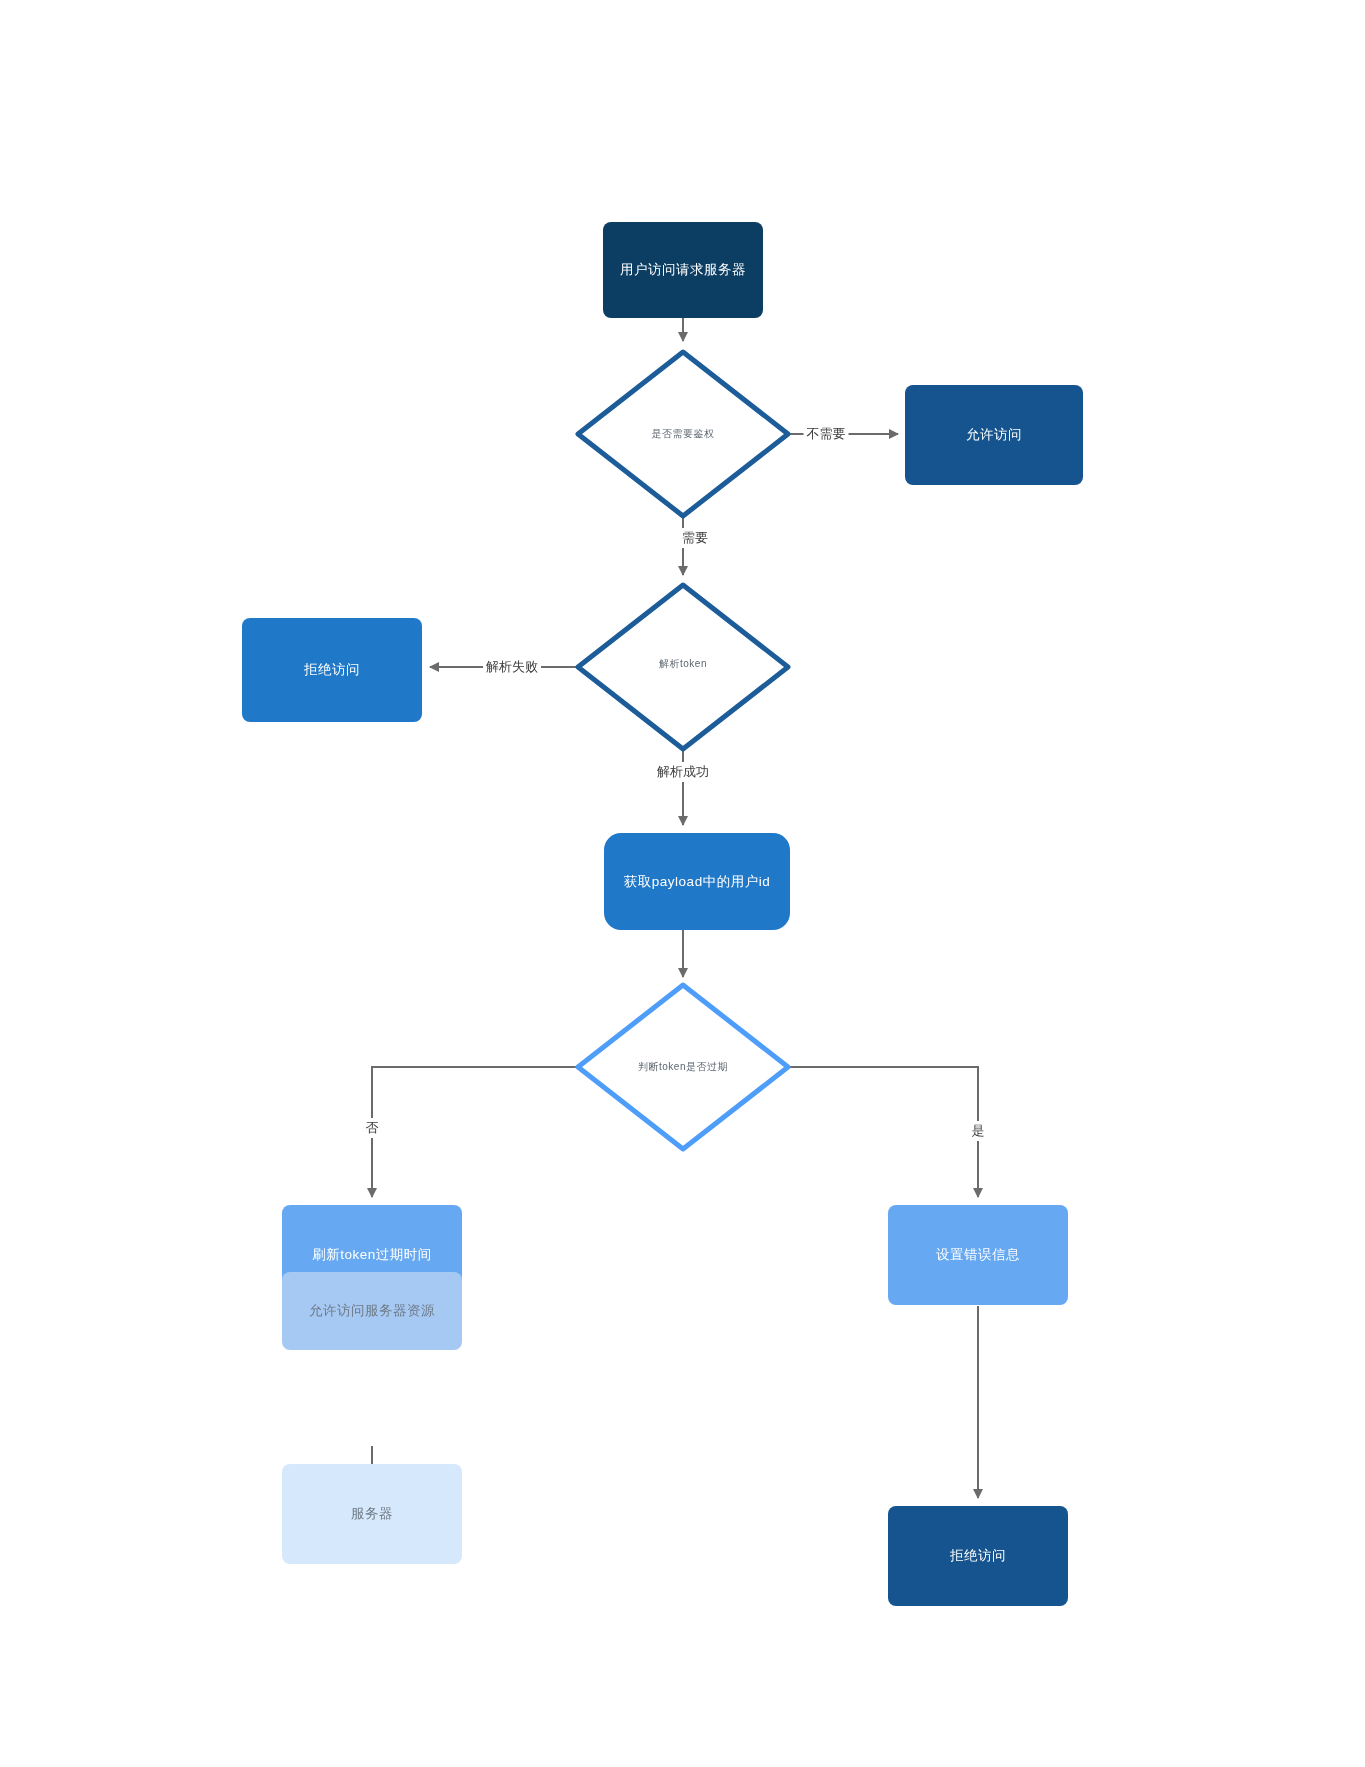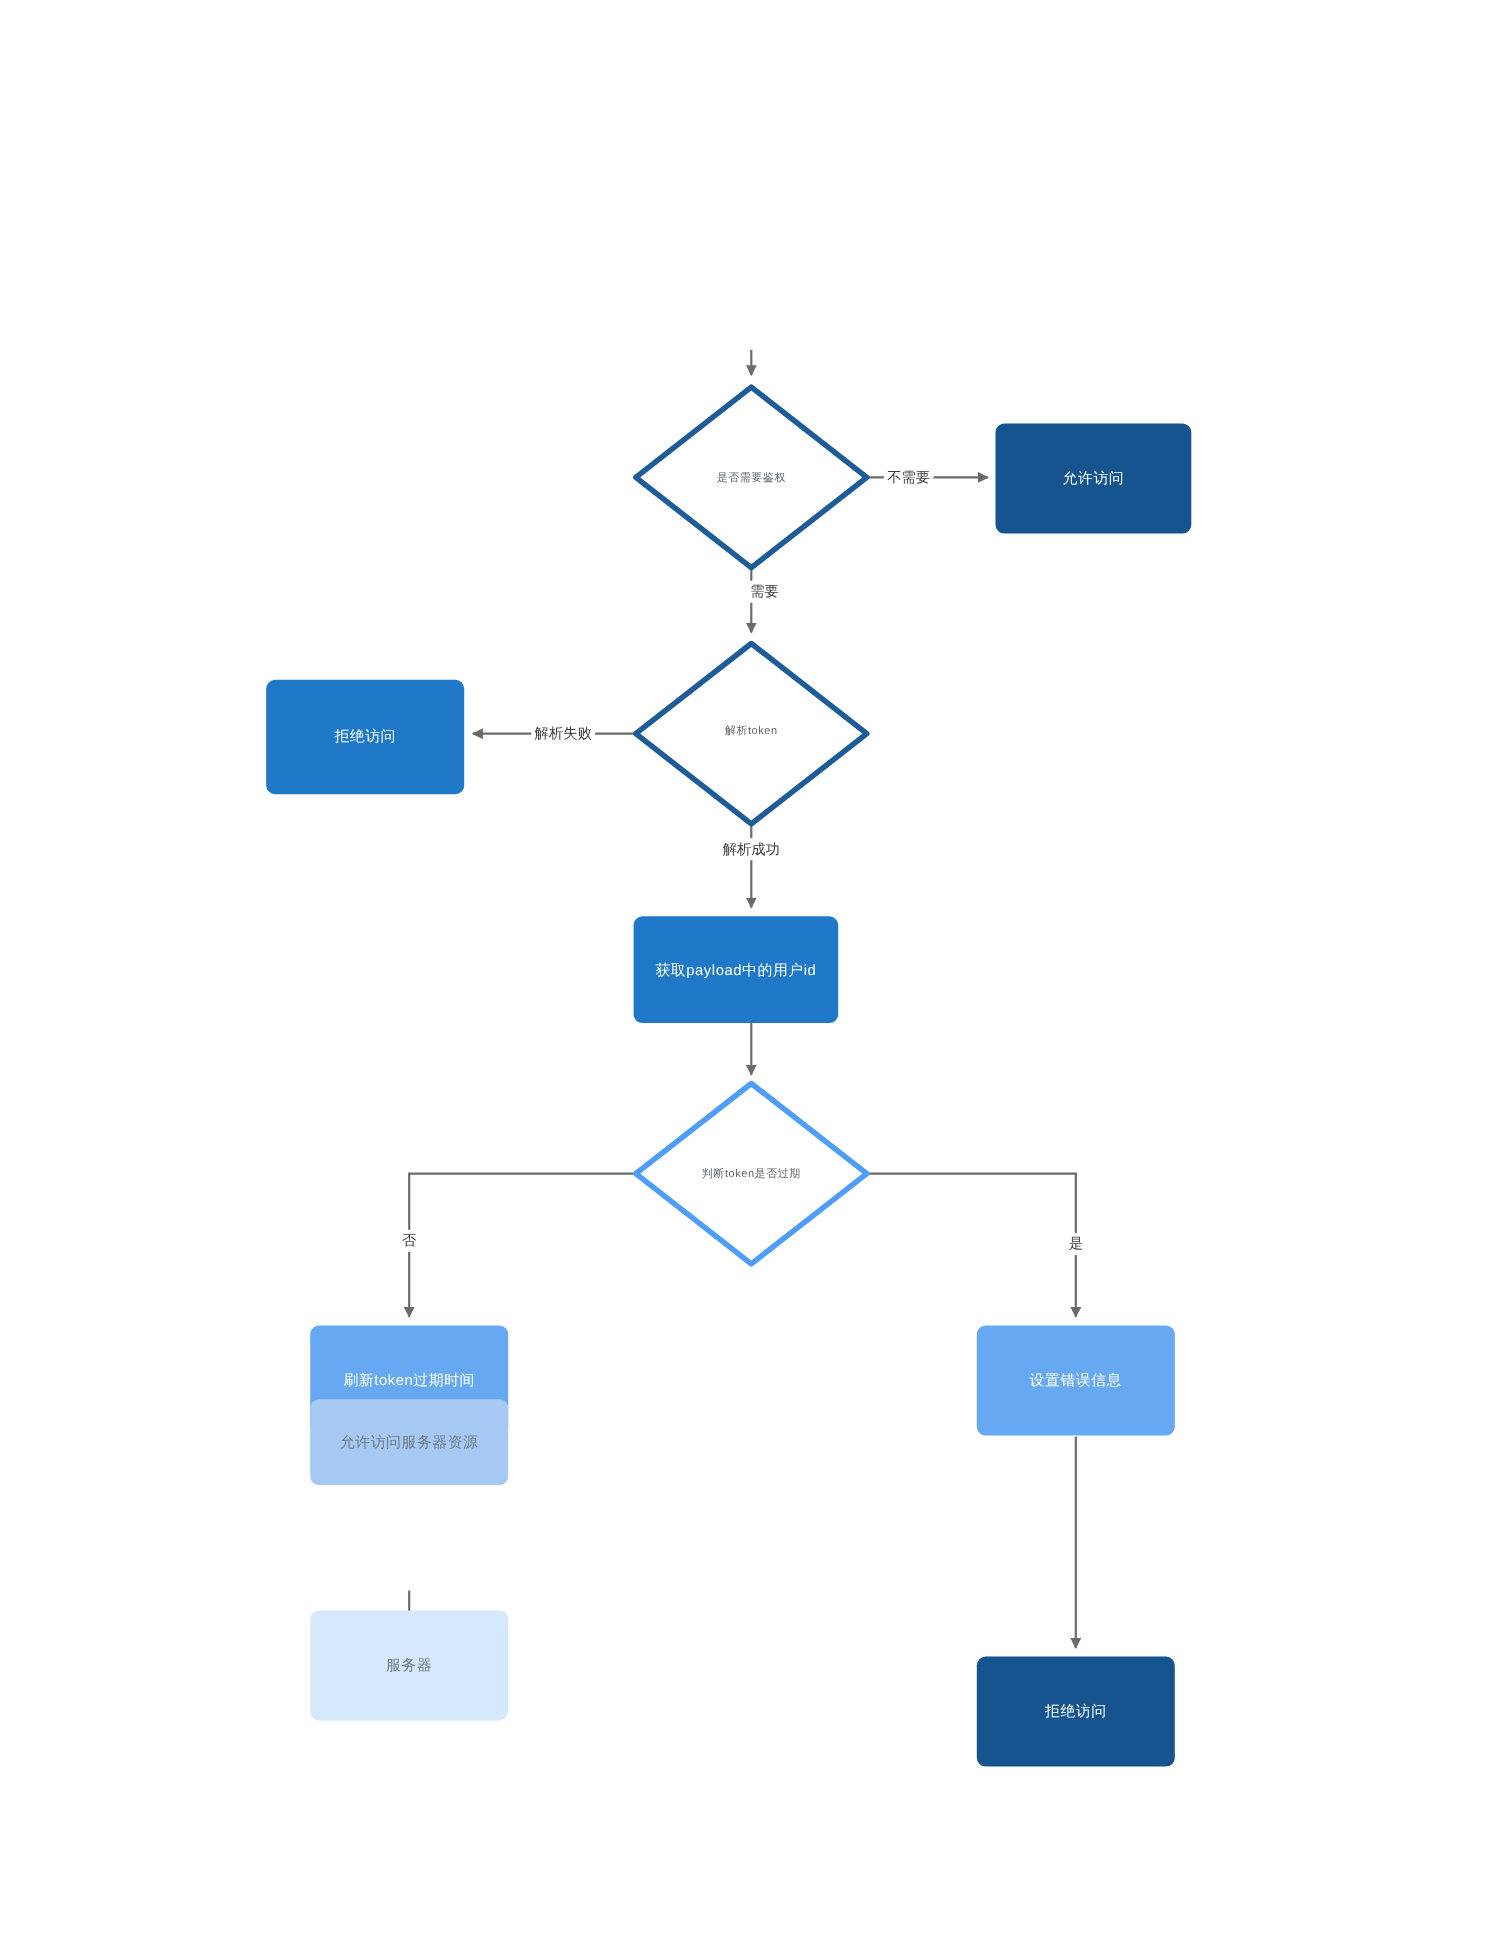--- a/index.html
+++ b/index.html
@@ -8,21 +8,21 @@
   svg.wires { position:absolute; left:0; top:0; width:1365px; height:1767px; z-index:0; }
 
   .node {
     position:absolute; display:flex; align-items:center; justify-content:center;
     text-align:center; border-radius:8px; color:#ffffff; font-size:13.5px;
     letter-spacing:0.5px; z-index:1; box-sizing:border-box; padding:6px;
   }
   .node-start        { left:603px; top:222px; width:160px; height:96px;  background:var(--start-fill); }
   .node-allow        { left:905px; top:385px; width:178px; height:100px; background:var(--navy-fill); }
   .node-deny-left    { left:242px; top:618px; width:180px; height:104px; background:var(--bright-blue-fill); }
-  .node-payload      { left:576px; top:833px; width:186px; height:97px;  background:var(--bright-blue-fill); }
+  .node-payload      { left:604px; top:833px; width:186px; height:97px;  background:var(--bright-blue-fill);border-radius:17px; }
   .node-refresh      { left:282px; top:1205px; width:180px; height:100px; background:var(--light-blue-fill); }
   .node-allow-res    { left:282px; top:1272px; width:180px; height:78px; background:var(--lighter-blue-fill); color:var(--muted-text);font-family:Liberation Mono, monospace; }
   .node-server       { left:282px; top:1464px; width:180px; height:100px; background:var(--lightest-blue-fill); color:var(--muted-text); }
   .node-set-error    { left:888px; top:1205px; width:180px; height:100px; background:var(--light-blue-fill);font-family:Liberation Mono, monospace; }
   .node-deny-bottom  { left:888px; top:1506px; width:180px; height:100px; background:var(--navy-fill); }
 
   .diamond-label {
     position:absolute; transform:translate(-50%,-50%); z-index:1;
     color:var(--diamond-text); font-size:10px; white-space:nowrap; letter-spacing:0.5px;
   }
@@ -69,20 +69,23 @@
     <path class="wire" d="M372,1306 L372,1337" marker-end="url(#arrow)"></path>
     <path class="wire" d="M372,1446 L372,1498" marker-end="url(#arrow)"></path>
     <path class="wire" d="M788,1067 L978,1067 L978,1197" marker-end="url(#arrow)"></path>
     <path class="wire" d="M978,1306 L978,1498" marker-end="url(#arrow)"></path>
 
     <polygon class="diamond diamond-dark" points="683,352 788,434 683,516 578,434"></polygon>
     <polygon class="diamond diamond-dark" points="683,585 788,667 683,749 578,667"></polygon>
     <polygon class="diamond diamond-light" points="683,985 788,1067 683,1149 578,1067"></polygon>
   </svg>
 
+  <div class="node node-start">
+    <span>用户访问请求服务器</span>
+  </div>
 
   <div class="node node-allow">
     <span>允许访问</span>
   </div>
 
   <div class="node node-deny-left">
     <span>拒绝访问</span>
   </div>
 
   <div class="node node-payload">

